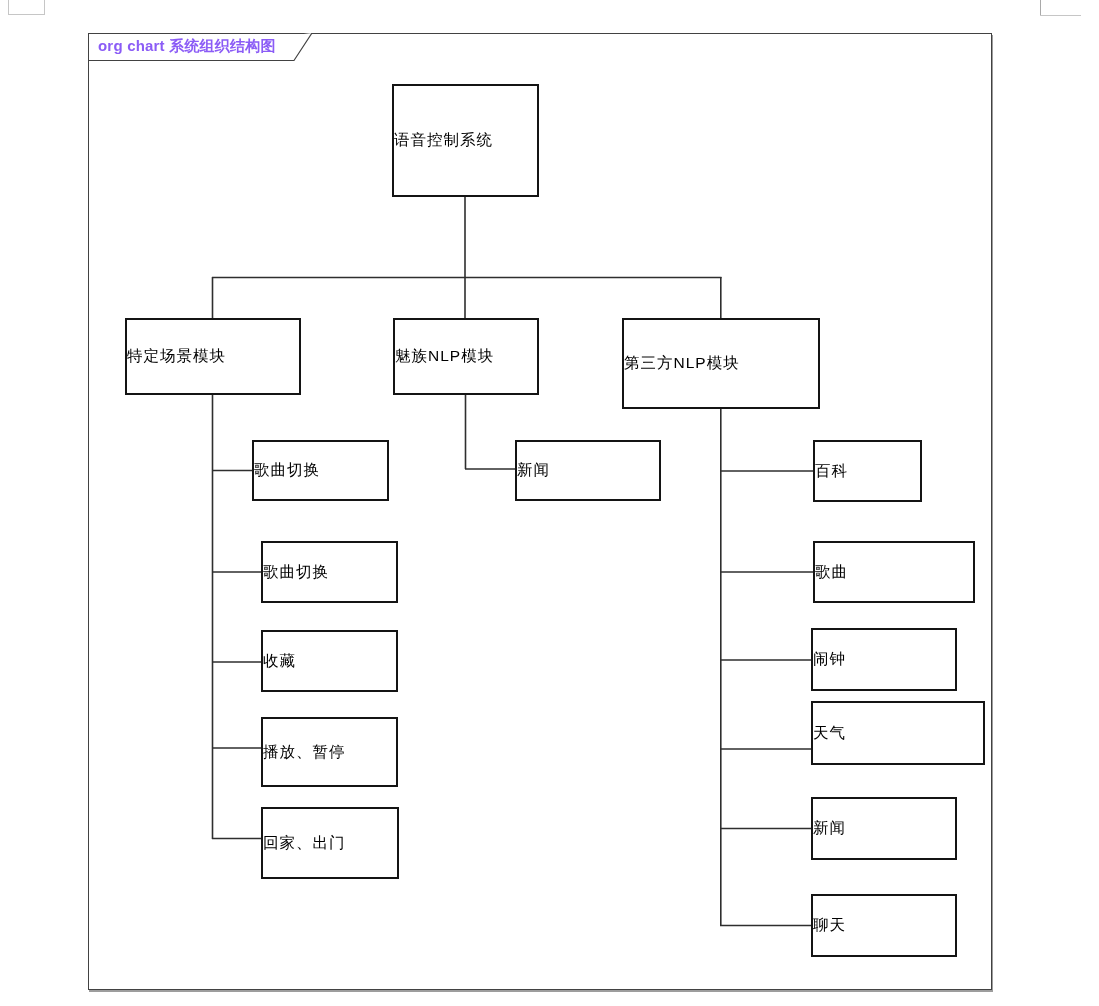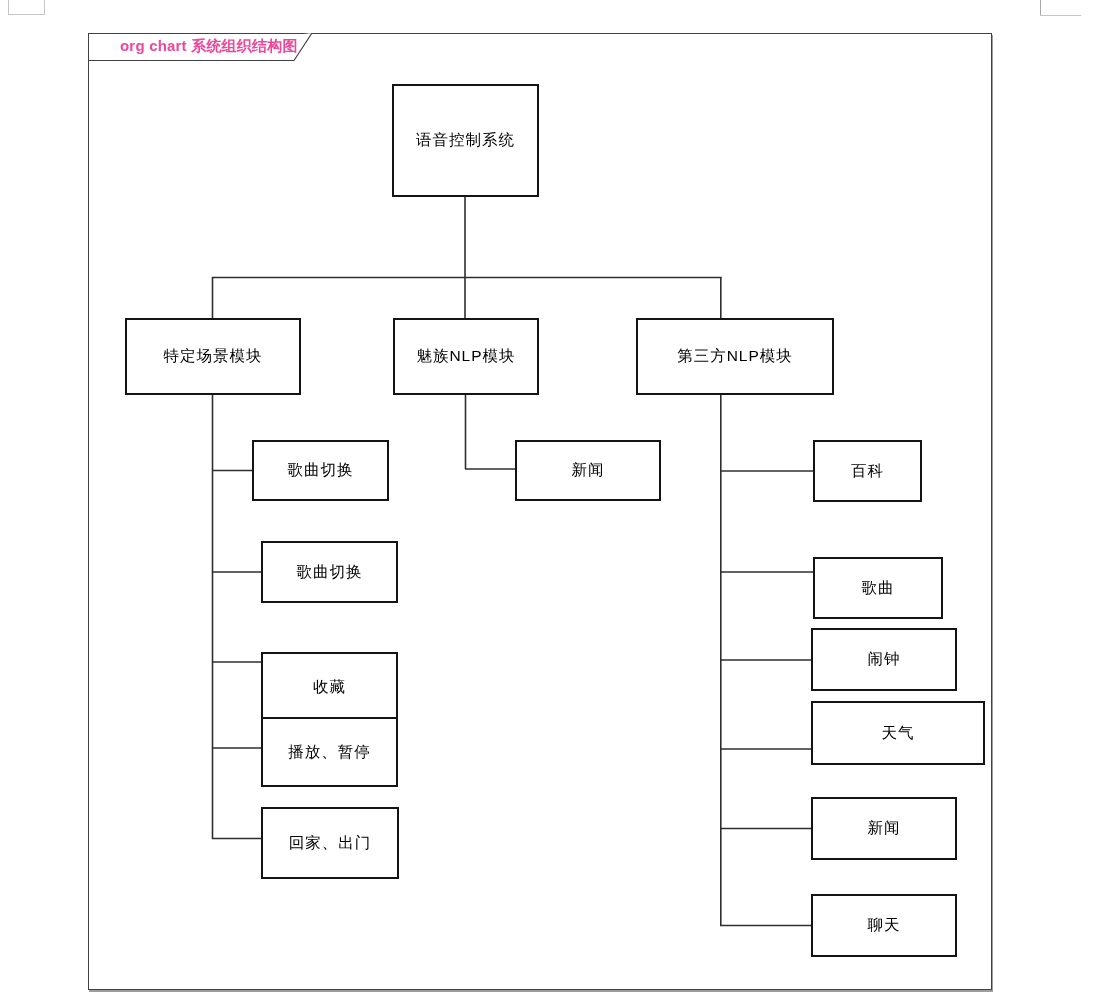--- a/index.html
+++ b/index.html
@@ -23,30 +23,30 @@
   
   .frame {
     left: 88px; top: 33px; width: 904px; height: 957px;
     border: 1px solid #424242;
     box-shadow: 1px 2px 0 #9d9d9d;
     background: #ffffff;
   }
   .title-tab-svg { left: 88px; top: 33px; }
   .frame-title {
     left: 98px; top: 37px;
-    font-size: 15px; font-weight: bold; color: #ec4899;
-    letter-spacing: 0.2px; white-space: nowrap; margin-left: 22px;
+    font-size: 15px; font-weight: bold; color: #8b5cf6;
+    letter-spacing: 0.2px; white-space: nowrap;
   }
 
   
   .node {
     position: absolute;
     border: 2px solid #141414;
     background: #ffffff;
-    display: flex; align-items: center; justify-content: center;
+    display: flex; align-items: center; 
     font-size: 15.5px; color: #000;
     letter-spacing: 1px;
     white-space: nowrap;
     z-index: 2;
   }
   .connector-layer { left: 0; top: 0; z-index: 1; }
   .connector-layer line { stroke: #2e2e2e; stroke-width: 1.6; }
 </style>
 </head>
 <body>
@@ -93,48 +93,48 @@
 <div class="node" style="left:392px; top:84px; width:147px; height:113px">
   <span>语音控制系统</span>
 </div>
 
 <div class="node" style="left:125px; top:318px; width:176px; height:77px">
   <span>特定场景模块</span>
 </div>
 <div class="node" style="left:393px; top:318px; width:146px; height:77px">
   <span>魅族NLP模块</span>
 </div>
-<div class="node" style="left:636px; top:318px; width:198px; height:77px">
+<div class="node" style="left:622px; top:318px; width:198px; height:91px">
   <span>第三方NLP模块</span>
 </div>
 
 <div class="node" style="left:252px; top:440px; width:137px; height:61px">
   <span>歌曲切换</span>
 </div>
 <div class="node" style="left:261px; top:541px; width:137px; height:62px">
   <span>歌曲切换</span>
 </div>
-<div class="node" style="left:261px; top:652px; width:137px; height:70px">
+<div class="node" style="left:261px; top:630px; width:137px; height:62px">
   <span>收藏</span>
 </div>
 <div class="node" style="left:261px; top:717px; width:137px; height:70px">
   <span>播放、暂停</span>
 </div>
 <div class="node" style="left:261px; top:807px; width:138px; height:72px">
   <span>回家、出门</span>
 </div>
 
 <div class="node" style="left:515px; top:440px; width:146px; height:61px">
   <span>新闻</span>
 </div>
 
 <div class="node" style="left:813px; top:440px; width:109px; height:62px">
   <span>百科</span>
 </div>
-<div class="node" style="left:813px; top:557px; width:130px; height:62px">
+<div class="node" style="left:813px; top:541px; width:162px; height:62px">
   <span>歌曲</span>
 </div>
 <div class="node" style="left:811px; top:628px; width:146px; height:63px">
   <span>闹钟</span>
 </div>
 <div class="node" style="left:811px; top:701px; width:174px; height:64px">
   <span>天气</span>
 </div>
 <div class="node" style="left:811px; top:797px; width:146px; height:63px">
   <span>新闻</span>

